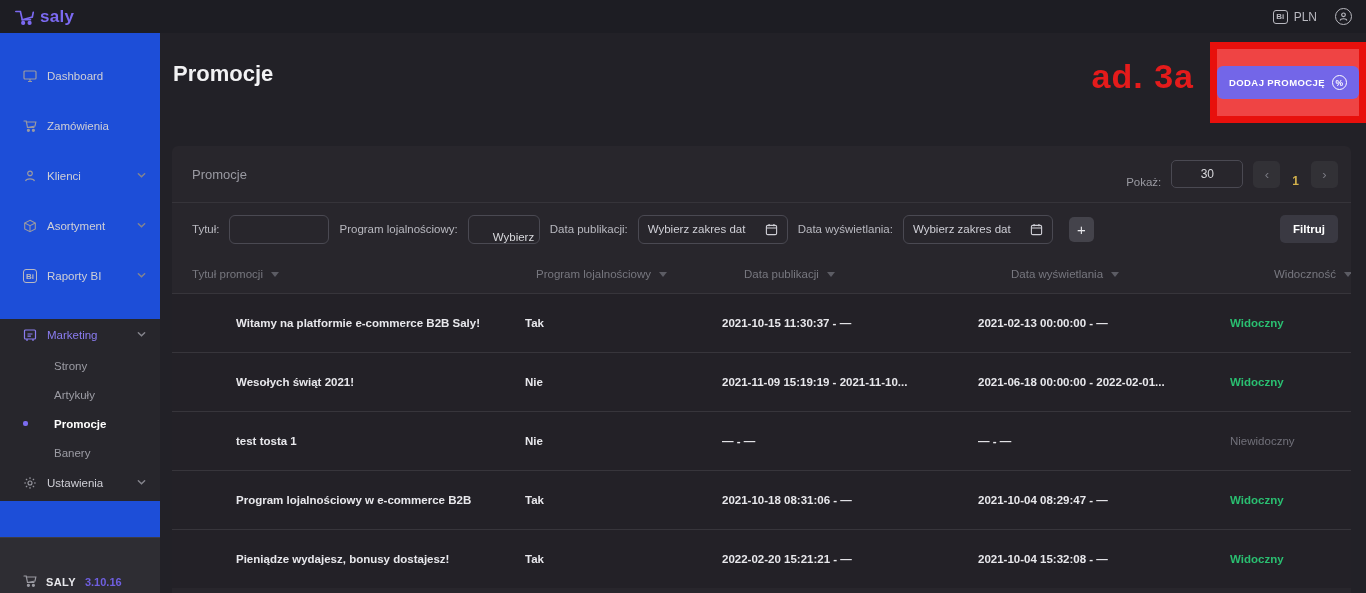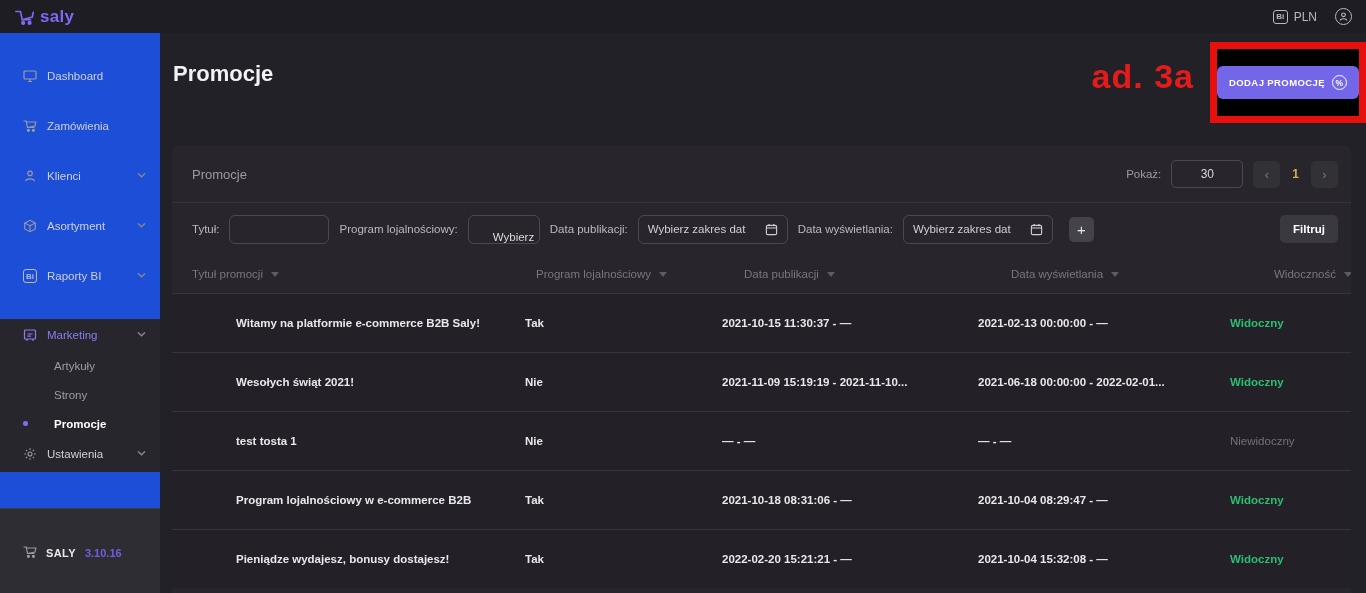--- a/index.html
+++ b/index.html
@@ -62,40 +62,40 @@
   
   .main { position:absolute; left:160px; top:33px; right:0; bottom:0; background:#222127; }
   .page-title { position:absolute; left:13px; top:28px; font-size:22px; font-weight:bold; color:#f2f2f4; }
   .annotation {
     position:absolute; right:172px; top:24px; color:#e41b1b; font-weight:bold;
     font-size:34px; letter-spacing:1px;
   }
   .red-frame {
     position:absolute; right:0; top:9px; width:156px; height:81px;
     border:7px solid #e8100c; display:flex; align-items:center; justify-content:center;
-    background:#000000;
+    background:#ef4444;
   }
   .add-btn {
     background:#7366e8; border:none; color:#fff; font-family:inherit;
     font-size:9.5px; font-weight:bold; letter-spacing:.4px; border-radius:6px;
     height:33px; padding:0 12px; display:flex; align-items:center; gap:7px; cursor:pointer;
   }
   .add-btn .pct { width:15px; height:15px; border:1.2px solid #fff; border-radius:50%;
     display:flex; align-items:center; justify-content:center; font-size:8.5px; font-weight:bold; }
   
   .panel {
     position:absolute; left:12px; right:15px; top:113px; bottom:-10px;
     background:#28262c; border-radius:6px 6px 0 0; overflow:hidden;
   }
   .panel-header {
     height:57px; display:flex; align-items:center; justify-content:space-between;
     padding:0 13px 0 20px; border-bottom:1px solid #36343a;
   }
   .panel-title { color:#9a9aa2; font-size:13px; }
-  .pagination { display:flex; align-items:center; gap:10px;margin-left:16px; }
+  .pagination { display:flex; align-items:flex-end; gap:10px;margin-left:16px; }
   .pag-label { color:#9a9aa2; font-size:11.5px; }
   .pag-input {
     width:72px; height:28px; background:transparent; border:1px solid #4a4952;
     border-radius:5px; color:#d8d8dc; font-family:inherit; font-size:12px; text-align:center;
   }
   .pag-btn {
     width:27px; height:27px; background:#323136; border:none; border-radius:5px;
     color:#7a7a82; font-size:13px; cursor:pointer; display:flex; align-items:center; justify-content:center;
     font-family:inherit;
   }
@@ -249,28 +249,31 @@
           </svg>
       </span>
       <span>Marketing</span>
       <span class="chev">
         <svg viewBox="0 0 10 10" fill="none" stroke="currentColor" stroke-width="1.6" stroke-linecap="round">
             <path d="M1.5 3 L5 6.5 L8.5 3"></path>
           </svg>
       </span>
     </div>
     <div class="sub-item">
+      <span>Strony</span>
+    </div>
+    <div class="sub-item">
       <span>Artykuły</span>
-    </div>
-    <div class="sub-item">
-      <span>Strony</span>
     </div>
     <div class="sub-item active">
       <span class="dot"></span>
       <span>Promocje</span>
+    </div>
+    <div class="sub-item">
+      <span>Banery</span>
     </div>
     <div class="side-item">
       <span class="s-icon">
         <svg viewBox="0 0 14 14" fill="none" stroke="currentColor" stroke-width="1.1">
             <circle cx="7" cy="7" r="2"></circle>
             <path d="M7 1.2 V3 M7 11 V12.8 M1.2 7 H3 M11 7 H12.8 M2.9 2.9 L4.2 4.2 M9.8 9.8 L11.1 11.1 M11.1 2.9 L9.8 4.2 M4.2 9.8 L2.9 11.1"></path>
           </svg>
       </span>
       <span>Ustawienia</span>
       <span class="chev">

